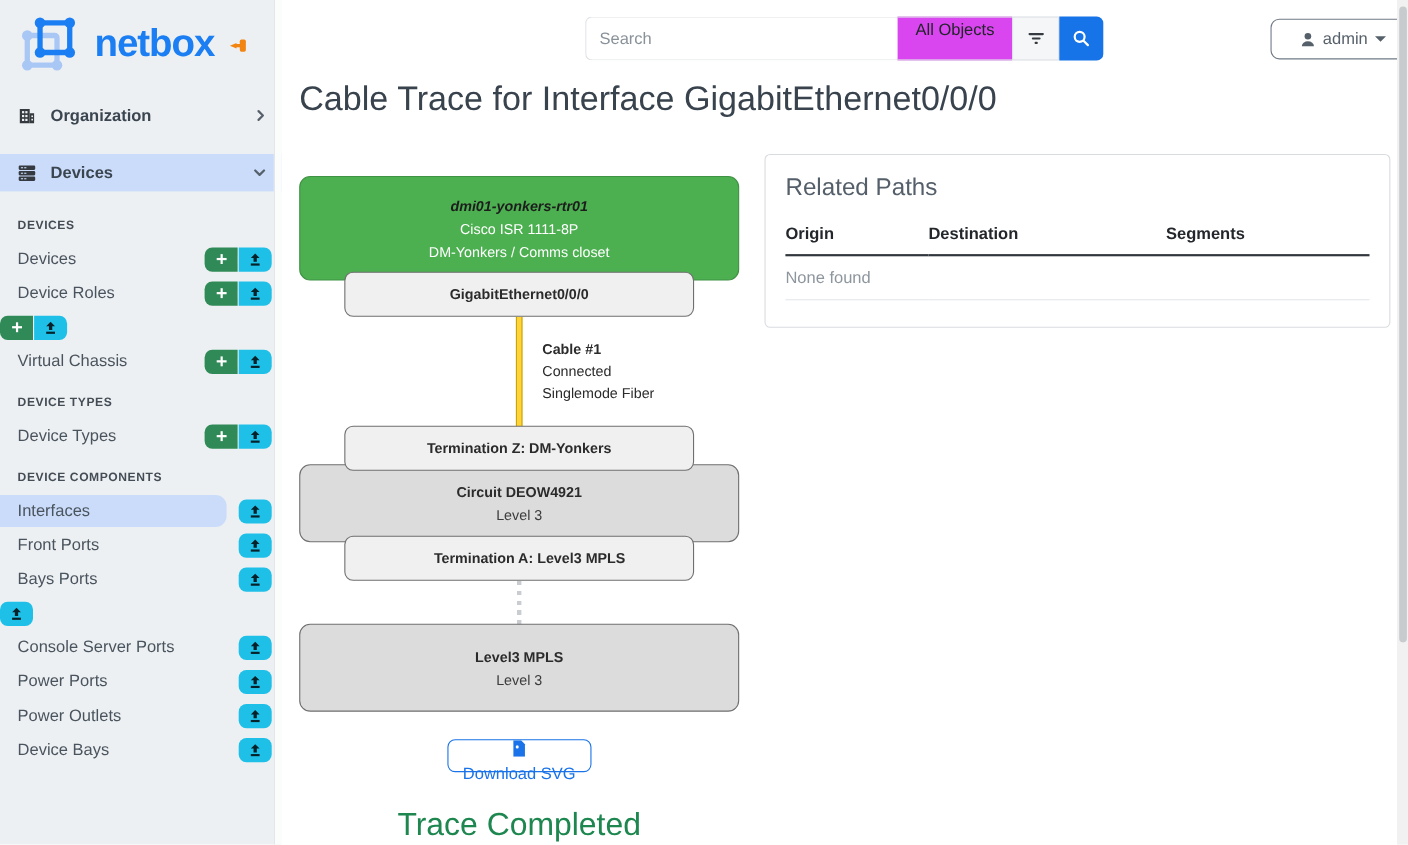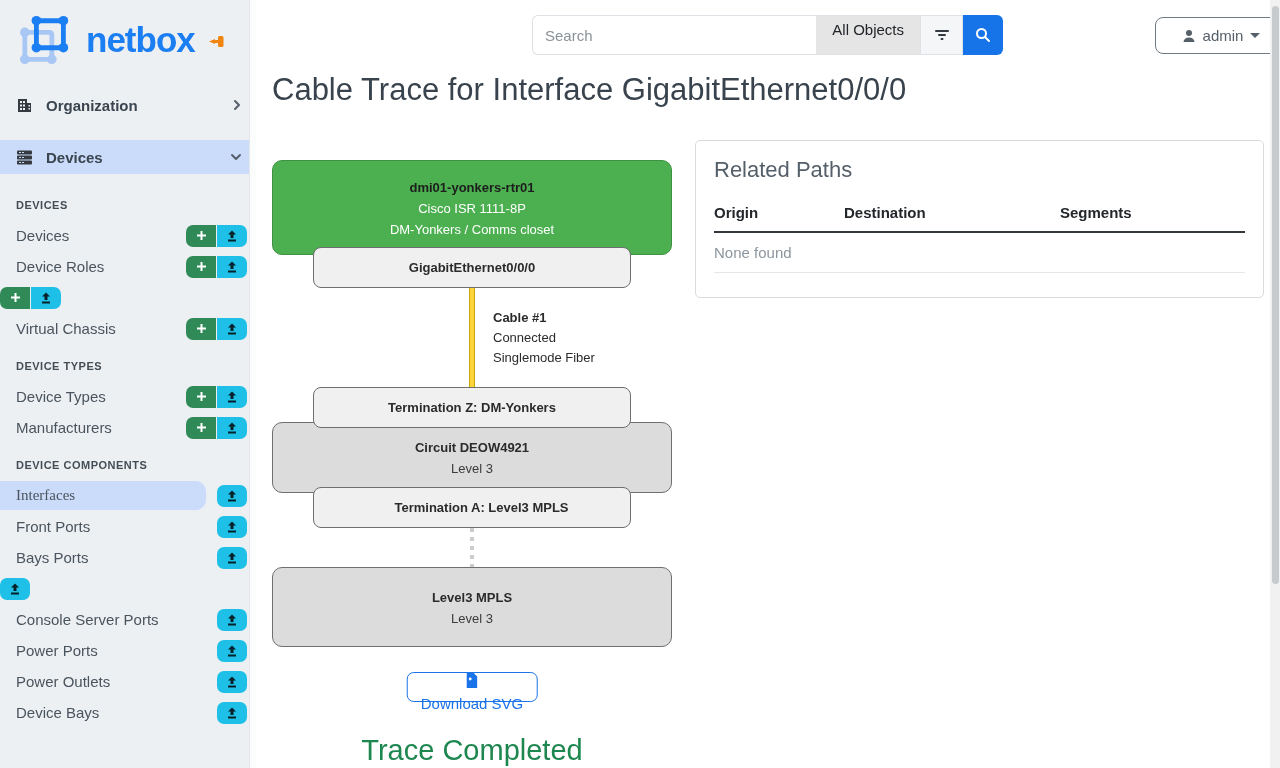--- a/index.html
+++ b/index.html
@@ -19,51 +19,51 @@
   .nav-top-item .chev { margin-left:auto; }
   .nav-top-item.active { background:#cbdcfa; }
   .mt8 { margin-top:8px; } .mt18 { margin-top:18px; }
 
   .shead { font-size:11px; font-weight:bold; letter-spacing:0.5px; color:#444d56; padding-left:16px; height:14px; line-height:14px; }
   .shead.h1 { margin-top:24px; margin-bottom:8px; }
   .shead.h2, .shead.h3 { margin-top:15px; margin-bottom:8px; }
 
   .srow { display:flex; align-items:center; height:31px; padding-right:9px; position:relative; }
   .srow .slabel-wrap { flex:1; align-self:stretch; display:flex; align-items:center; padding-left:16px; margin:1px 11px 1px 0; border-radius:0 10px 10px 0; }
-  .srow.active .slabel-wrap { background:#cbdcfa;font-family:Liberation Serif, serif; }
+  .srow.active .slabel-wrap { background:#cbdcfa; }
   .srow .slabel { font-size:15px; color:#4a545e; }
   .btn-pair { display:flex; gap:1px; }
   .btn-add, .btn-upload { width:30px; height:22px; border:none; display:flex; align-items:center; justify-content:center; cursor:pointer; }
   .btn-add { background:#2f8a57; border-radius:7px 0 0 7px; }
   .btn-upload { background:#1fc0e7; border-radius:0 7px 7px 0; }
   .btn-upload.solo { border-radius:7px; }
 
   
   .main { flex:1; position:relative; background:#fff; height:768px; }
 
   .searchbar { position:absolute; left:276px; top:15px; width:471px; height:40px; display:flex; }
   .search-input { flex:1; min-width:0; border:1px solid #dee2e6; border-right:none; border-radius:6px 0 0 6px; padding:0 12px; font-size:15px; font-family:"Liberation Sans",sans-serif; color:#212529; outline:none; }
   .search-input::placeholder { color:#8a9299; }
-  .scope-seg { background:#e5e5e5; border:1px solid #dee2e6; border-left:none; border-right:none; display:flex; align-items:flex-end; padding:16px 16px; font-size:15px; color:#212529; cursor:pointer; white-space:nowrap; }
+  .scope-seg { background:#d946ef; border:1px solid #dee2e6; border-left:none; border-right:none; display:flex; align-items:flex-start; padding:3px 16px; font-size:15px; color:#212529; cursor:pointer; white-space:nowrap; }
   .filter-seg { background:#f4f6f7; border:1px solid #dee2e6; width:43px; display:flex; align-items:center; justify-content:center; cursor:pointer; }
   .go-seg { background:#1673e8; border:none; width:40px; border-radius:0 6px 6px 0; display:flex; align-items:center; justify-content:center; cursor:pointer; }
 
   .user-btn { position:absolute; left:899px; top:17px; width:132px; height:37px; background:#fff; border:1px solid #6f7a85; border-radius:8px; display:flex; align-items:center; justify-content:center; gap:7px; color:#56606a; font-size:15px; cursor:pointer; }
   .caret-down { width:0; height:0; border-left:5px solid transparent; border-right:5px solid transparent; border-top:5px solid #56606a; }
 
   .page-scrollbar { position:absolute; right:0; top:0; width:10px; height:768px; background:#f1f1f1; }
   .page-scrollthumb { position:absolute; right:1px; top:6px; width:7px; height:578px; background:#c8cbce; border-radius:4px; }
 
   .page-title { position:absolute; left:16px; top:72px; font-size:31px; font-weight:400; color:#39434d; }
 
   
   .diagram { position:absolute; left:16px; top:160px; width:400px; }
   .dbox { position:absolute; text-align:center; font-size:13px; color:#2b2b2b; }
   .device-box { left:0; top:0; width:400px; height:95px; background:#4caf50; border:1px solid #3f9144; border-radius:10px; padding-top:19px; z-index:1; }
-  .device-box .bname { font-weight:bold; color:#1d1d1d; }
+  .device-box .bname { font-weight:bold; color:#1d1d1d;font-style:italic; }
   .device-box .bsub { color:#fff; margin-top:6px; }
   .term-box { background:#f0f0f0; border:1px solid #6f6f6f; border-radius:8px; left:41px; width:318px; height:41px; line-height:39px; font-weight:bold; z-index:3; }
   .iface-box { top:87px; }
   .termz-box { top:227px; }
   .terma-box { top:327px;padding-left:19px; }
   .wide-box { left:0; width:400px; background:#dcdcdc; border:1px solid #6f6f6f; border-radius:10px; z-index:2; }
   .circuit-box { top:262px; height:71px; padding-top:17px; }
   .network-box { top:407px; height:80px; padding-top:22px; }
   .wide-box .bname { font-weight:bold; }
   .wide-box .bsub { margin-top:6px; color:#3c3c3c; }
@@ -263,43 +263,20 @@
           </svg>
         </button>
     </span>
   </div>
 
   <div class="shead h2">DEVICE TYPES</div>
 
   <div class="srow">
     <span class="slabel-wrap">
         <span class="slabel">Device Types</span>
-      </span>
-    <span class="btn-pair">
-      <button class="btn-add">
-          <svg width="11" height="11" viewBox="0 0 11 11">
-            <g fill="#fff">
-              <rect x="4.5" y="1" width="2" height="9"></rect>
-              <rect x="1" y="4.5" width="9" height="2"></rect>
-            </g>
-          </svg>
-        </button>
-      <button class="btn-upload">
-          <svg width="12" height="12" viewBox="0 0 12 12">
-            <g fill="#05222b">
-              <path d="M6 0.5 L10 4.5 H7.5 V8 H4.5 V4.5 H2 Z"></path>
-              <rect x="2" y="9.5" width="8" height="2"></rect>
-            </g>
-          </svg>
-        </button>
-    </span>
-  </div>
-  <div class="srow">
-    <span class="slabel-wrap">
-        <span class="slabel">Manufacturers</span>
       </span>
     <span class="btn-pair">
       <button class="btn-add">
           <svg width="11" height="11" viewBox="0 0 11 11">
             <g fill="#fff">
               <rect x="4.5" y="1" width="2" height="9"></rect>
               <rect x="1" y="4.5" width="9" height="2"></rect>
             </g>
           </svg>
         </button>

